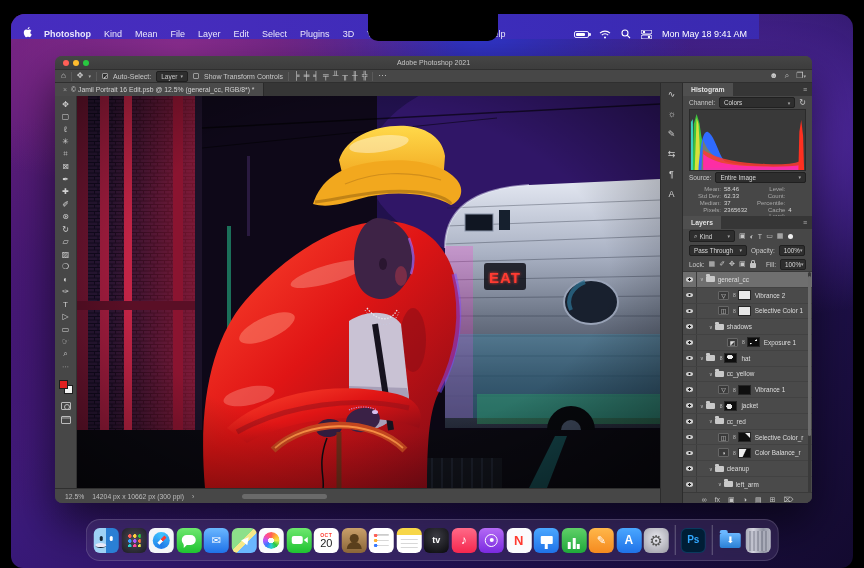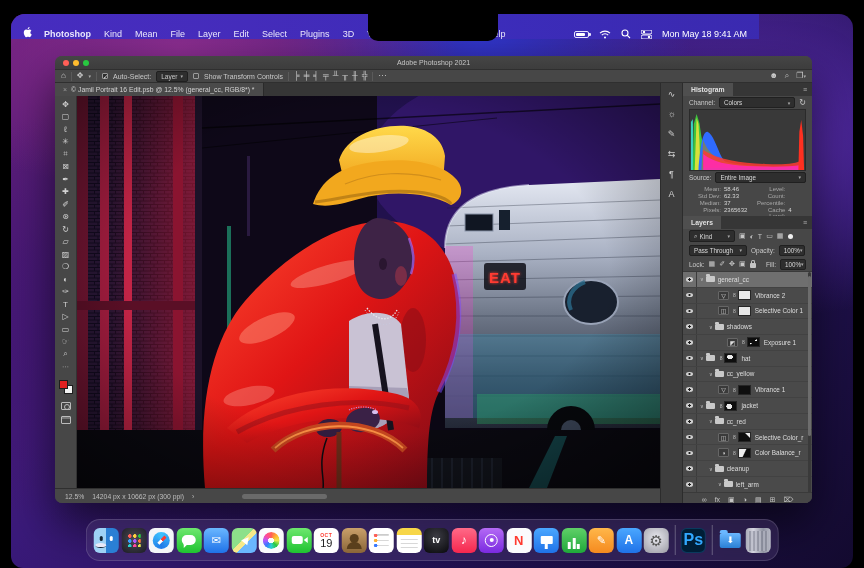--- a/index.html
+++ b/index.html
@@ -169,21 +169,21 @@
   .dk-podcasts .pp::after{content:"";width:4px;height:4px;border-radius:50%;background:#fff;}
   .dk-news{background:#fbfbfd;color:#ff3b30;font-weight:bold;font-size:13px;}
   .dk-keynote{background:linear-gradient(#4aa7ff,#1f72e8);}
   .dk-keynote .pod{width:12px;height:8px;background:#fff;border-radius:1px;position:relative;}
   .dk-keynote .pod::after{content:"";position:absolute;left:4.5px;top:8px;width:3px;height:5px;background:#fff;}
   .dk-numbers{background:linear-gradient(#5fd068,#1fa83a);display:flex;align-items:flex-end;justify-content:center;padding-bottom:4px;gap:1.5px;}
   .dk-numbers i{display:block;width:3px;background:#fff;border-radius:.5px;}
   .dk-pages{background:linear-gradient(#ffb74a,#f58a1f);font-size:11px;}
   .dk-appstore{background:linear-gradient(#4aa7ff,#1f72e8);font-weight:bold;font-size:12px;}
   .dk-settings{background:radial-gradient(circle at 50% 40%,#e8e8ee,#9a9aa4);color:#555;font-size:15px;}
-  .dk-photoshop{background:#001e36;border:1.5px solid #31a8ff33;color:#31a8ff;font-weight:bold;font-size:16px;}
+  .dk-photoshop{background:#001e36;border:1.5px solid #31a8ff33;color:#31a8ff;font-weight:bold;font-size:10px;}
   .dk-downloads{background:transparent;}
   .dk-downloads .fold{width:21px;height:15px;background:linear-gradient(#6ab7ff,#2a7fd4);border-radius:2px;position:relative;display:flex;align-items:center;justify-content:center;color:#fff;font-size:9px;}
   .dk-downloads .fold::before{content:"";position:absolute;left:0;top:-2.5px;width:8px;height:3px;background:#6ab7ff;border-radius:2px 2px 0 0;}
   .dk-trash{background:linear-gradient(90deg,#b8bcc4,#e8eaf0 30%,#9aa0aa 70%,#c8ccd4);border-radius:4px 4px 6px 6px;opacity:.9;}
   .dk-trash::before{content:"";position:absolute;left:3px;right:3px;top:3px;bottom:2px;background:repeating-linear-gradient(90deg,#8a8f9a 0 2px,#c8ccd4 2px 4px);opacity:.6;}
   .small-svg{display:block;}
 </style>
 </head>
 <body>
 
@@ -759,21 +759,21 @@
           <span class="nav"></span>
         </div>
         <div class="dk dk-photos">
           <span class="wheel"></span>
         </div>
         <div class="dk dk-facetime">
           <span class="cam"></span>
         </div>
         <div class="dk dk-calendar">
           <span class="dk-cal-m">OCT</span>
-          <span class="dk-cal-d">19</span>
+          <span class="dk-cal-d">20</span>
         </div>
         <div class="dk dk-contacts">
           <span class="sil"></span>
         </div>
         <div class="dk dk-reminders">
           <span class="lines"></span>
         </div>
         <div class="dk dk-notes"></div>
         <div class="dk dk-tv">
           <span class="gl">tv</span>

